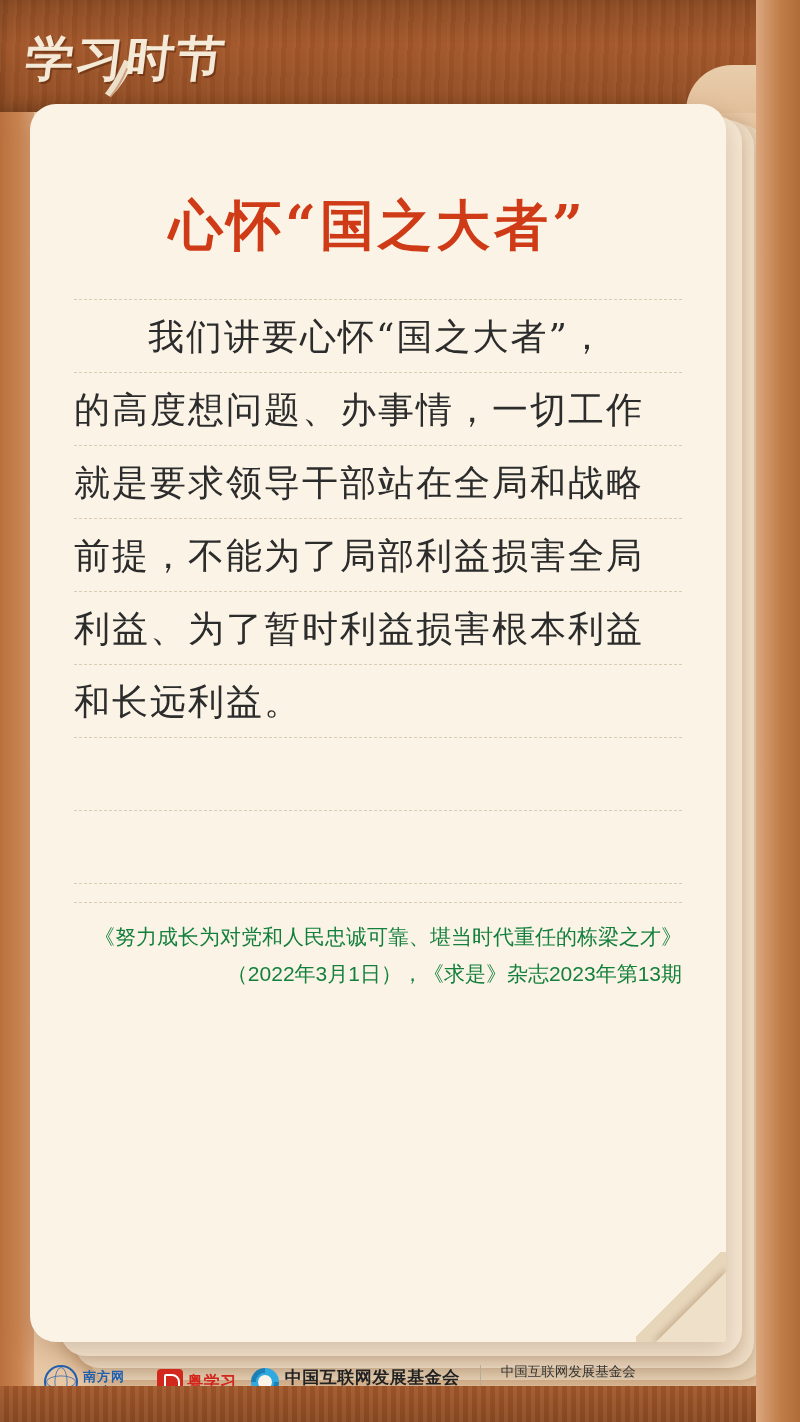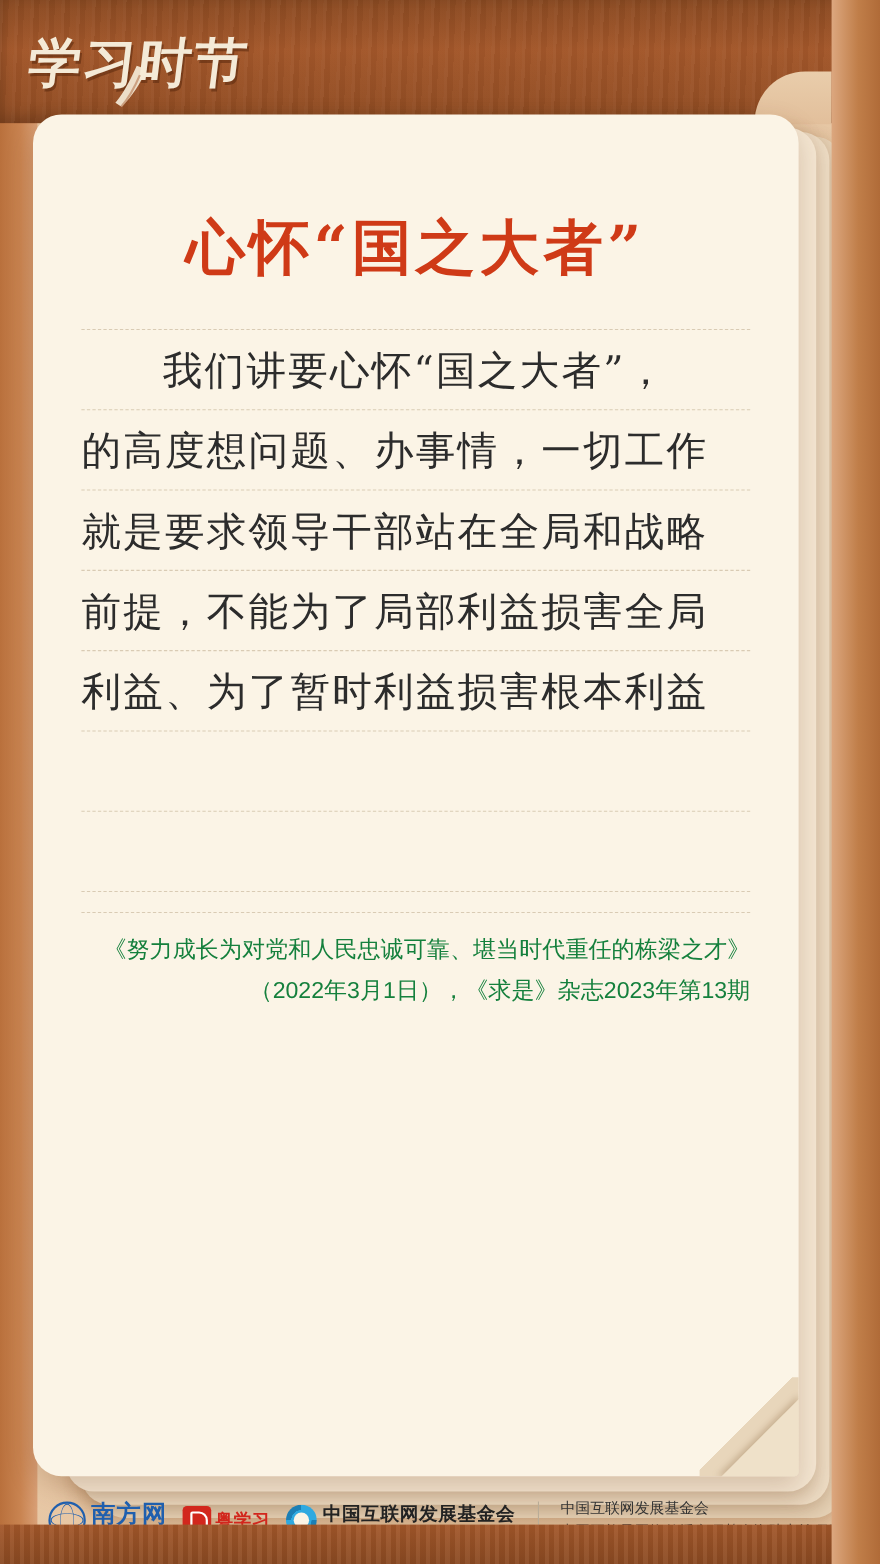--- a/index.html
+++ b/index.html
@@ -223,21 +223,21 @@
     position: absolute;
     inset: 0;
     border-radius: 50%;
     border: 1.6px solid #1f5fae;
   }
   .logo-nf .globe::before { transform: scaleX(.42); }
   .logo-nf .globe::after  { transform: scaleY(.42); }
   .logo-nf .nf-text { line-height: 1; }
   .logo-nf .nf-cn {
     font-family: "DejaVu Serif", serif;
-    font-size: 22px; font-weight: 700; color: #1f5fae; letter-spacing: 1px;
+    font-size: 13px; font-weight: 700; color: #1f5fae; letter-spacing: 1px;
   }
   .logo-nf .nf-en {
     font-family: "Liberation Sans", sans-serif;
     font-size: 9px; font-weight: 700; color: #1f5fae; letter-spacing: .3px;
     margin-top: 2px;
   }
 
   .logo-yx { display:flex; align-items:center; gap:4px; }
   .logo-yx .sq {
     width: 26px; height: 26px;
@@ -345,20 +345,23 @@
         </div>
         <div class="rule">
           <div class="body-line">就是要求领导干部站在全局和战略</div>
         </div>
         <div class="rule">
           <div class="body-line">前提，不能为了局部利益损害全局</div>
         </div>
         <div class="rule">
           <div class="body-line">利益、为了暂时利益损害根本利益</div>
         </div>
+        <div class="rule">
+          <div class="body-line">和长远利益。</div>
+        </div>
         <div class="rule"></div>
         <div class="rule last"></div>
       </div>
 
       <div class="source">《努力成长为对党和人民忠诚可靠、堪当时代重任的栋梁之才》（2022年3月1日），《求是》杂志2023年第13期</div>
     </div>
 
     <div class="dogear"></div>
   </div>
 

